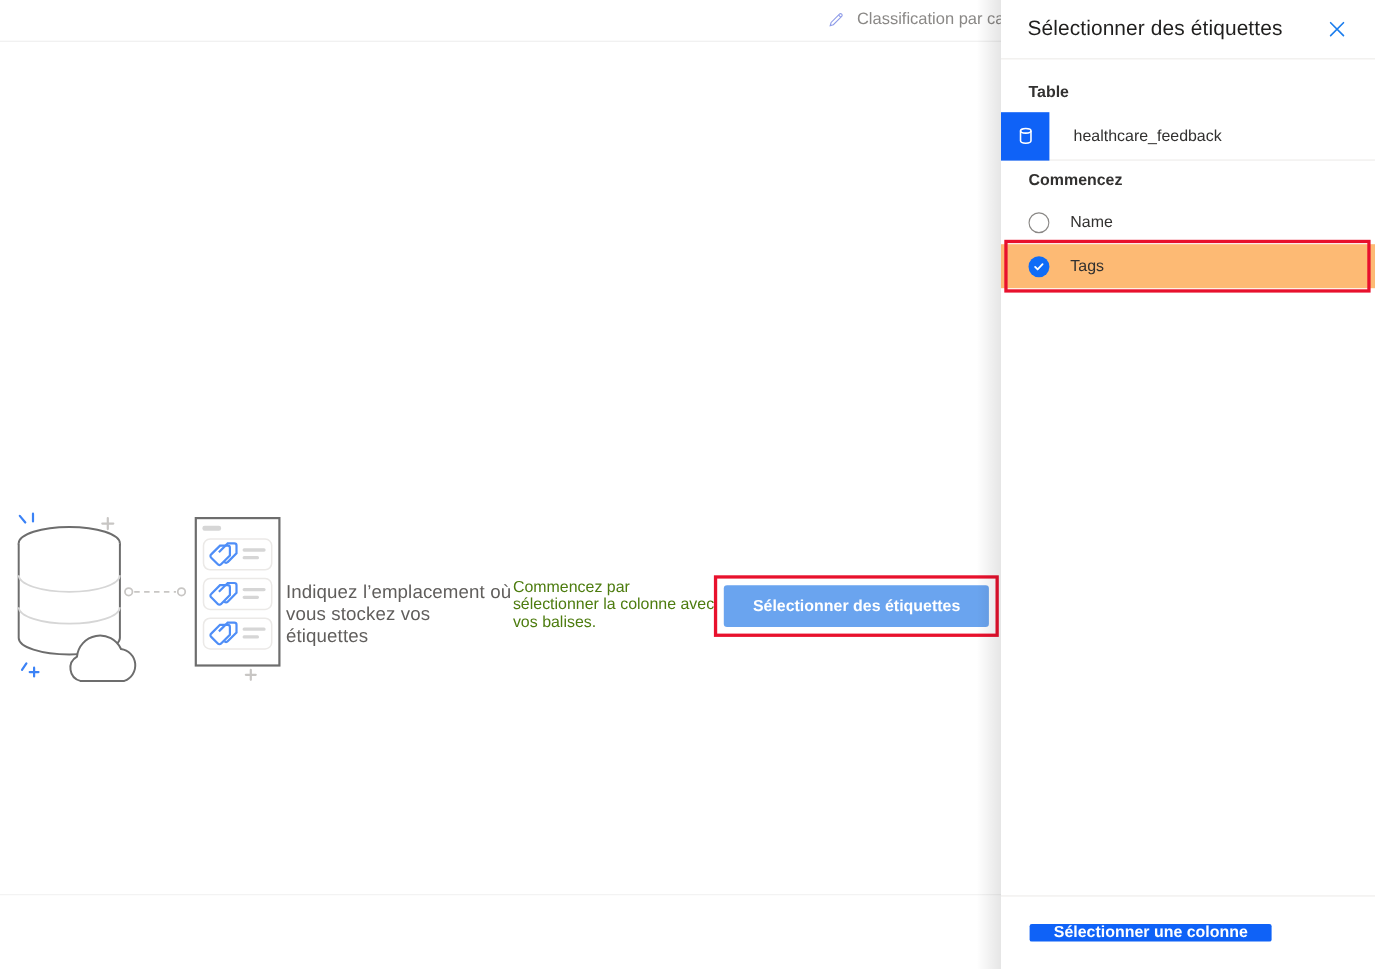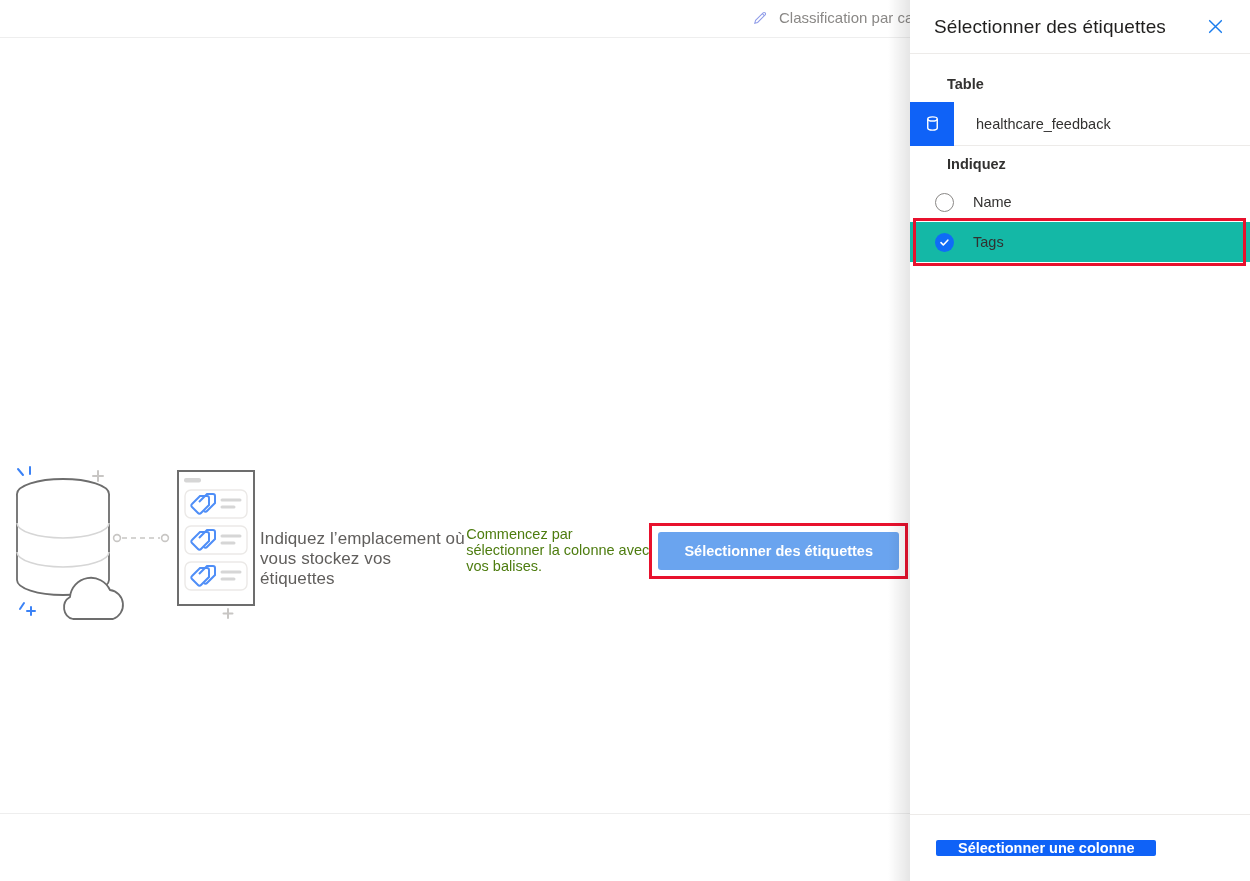--- a/index.html
+++ b/index.html
@@ -89,21 +89,21 @@
     background: none; border: none; cursor: pointer;
     width: 26px; height: 26px; display: flex; align-items: center; justify-content: center;
     padding: 0;
   }
   .close-icon { width: 17px; height: 17px; display: block; }
 
   .panel-body { flex: 1 1 auto; overflow-y: auto; padding-top: 12px; }
 
   .section-label {
     font-size: 14.5px; color: #323130; font-weight: bold;
-    padding: 10px 24px 10px 37px;
+    padding: 10px 24px 10px 25px;
   }
   .table-row {
     display: flex; align-items: center;
     height: 44px;
     border-bottom: 1px solid #edebe9;
     cursor: pointer;
   }
   .table-icon {
     width: 44px; height: 44px; flex: 0 0 44px;
     background: #0f62f7;
@@ -112,21 +112,21 @@
   .db-glyph { width: 19px; height: 19px; display: block; }
   .table-name { font-size: 14.5px; color: #323130; margin-left: 22px; }
 
   .col-row {
     position: relative;
     display: flex; align-items: center;
     height: 40px;
     padding-left: 25px;
     cursor: pointer;
   }
-  .col-row.selected { background: #14b8a6; }
+  .col-row.selected { background: #fdba74; }
   .radio-outer {
     width: 19px; height: 19px; border-radius: 50%;
     border: 1.4px solid #8a8886; background: #fff;
     flex: 0 0 19px;
   }
   .radio-checked {
     width: 19px; height: 19px; border-radius: 50%;
     background: #0f6cf7; flex: 0 0 19px;
     display: flex; align-items: center; justify-content: center;
   }
@@ -263,21 +263,21 @@
       <div class="table-row">
         <span class="table-icon">
           <svg class="db-glyph" viewBox="0 0 20 20" fill="none" stroke="#ffffff" stroke-width="1.5">
             <ellipse cx="10" cy="5.2" rx="5" ry="2.2"></ellipse>
             <path d="M5 5.2 L5 14.8 A5 2.2 0 0 0 15 14.8 L15 5.2"></path>
           </svg>
         </span>
         <span class="table-name">healthcare_feedback</span>
       </div>
 
-      <div class="section-label">Indiquez</div>
+      <div class="section-label">Commencez</div>
 
       <div class="col-row">
         <span class="radio-outer"></span>
         <span class="col-label">Name</span>
       </div>
 
       <div class="col-row selected">
         <span class="radio-checked">
           <svg class="check-glyph" viewBox="0 0 12 12" fill="none" stroke="#ffffff" stroke-width="1.8" stroke-linecap="round" stroke-linejoin="round">
             <path d="M2.2 6.2 L4.7 8.7 L9.6 3.5"></path>

